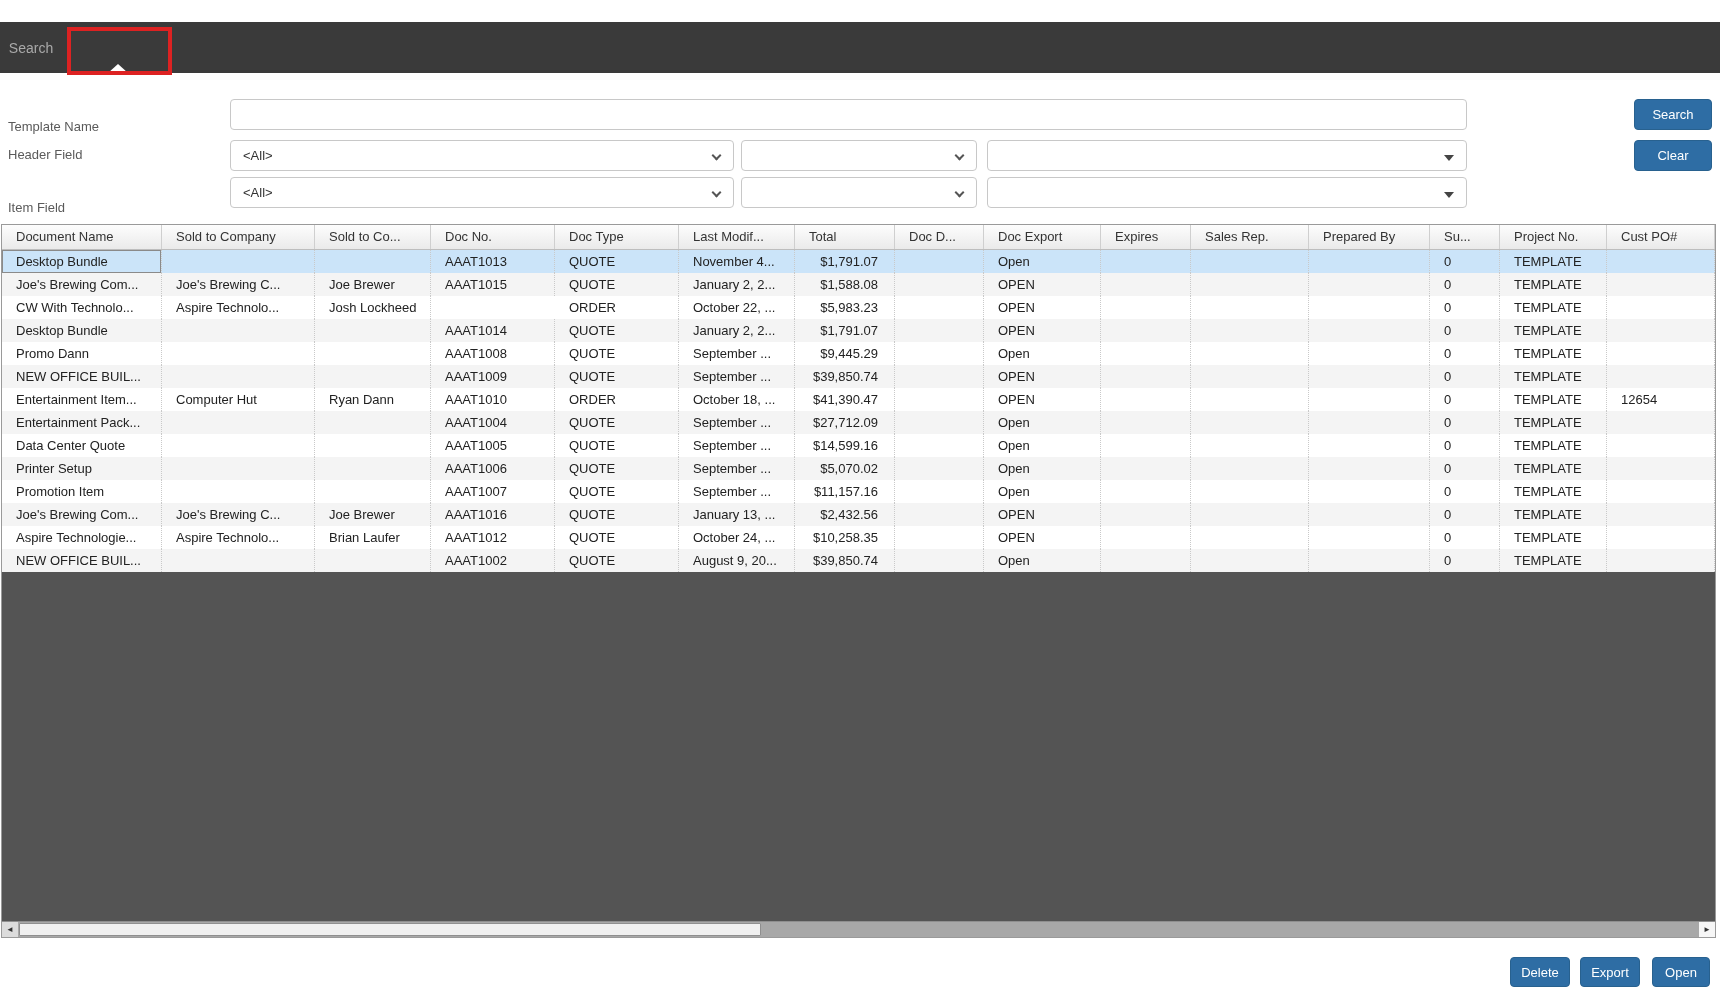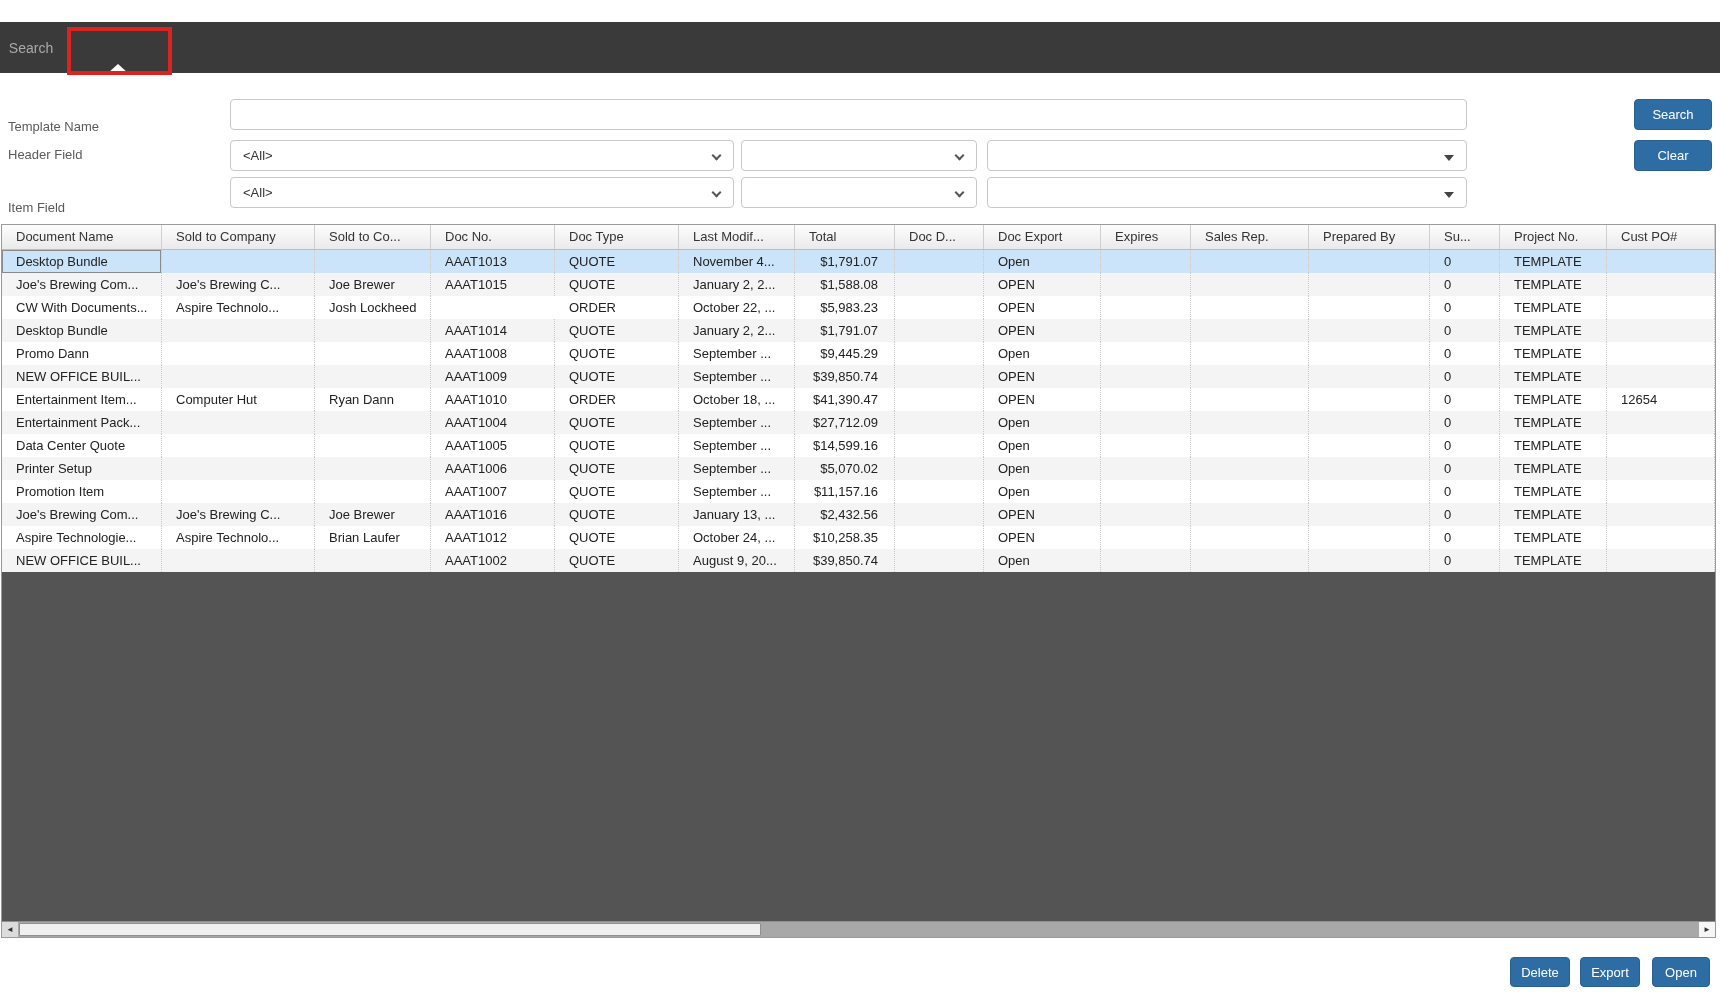--- a/index.html
+++ b/index.html
@@ -168,21 +168,21 @@
           <div class="cell" style="width: 89px;"></div>
           <div class="cell" style="width: 117px;">OPEN</div>
           <div class="cell" style="width: 90px;"></div>
           <div class="cell" style="width: 118px;"></div>
           <div class="cell" style="width: 121px;"></div>
           <div class="cell" style="width: 70px;">0</div>
           <div class="cell" style="width: 107px;">TEMPLATE</div>
           <div class="cell" style="width: 108px;"></div>
         </div>
         <div class="trow">
-          <div class="cell" style="width: 160px;">CW With Documents...</div>
+          <div class="cell" style="width: 160px;">CW With Technolo...</div>
           <div class="cell" style="width: 153px;">Aspire Technolo...</div>
           <div class="cell" style="width: 116px;">Josh Lockheed</div>
           <div class="cell" style="width: 124px; margin-top: 24px;">AAAT1011</div>
           <div class="cell" style="width: 124px;">ORDER</div>
           <div class="cell" style="width: 116px;">October 22, ...</div>
           <div class="cell right" style="width: 100px;">$5,983.23</div>
           <div class="cell" style="width: 89px;"></div>
           <div class="cell" style="width: 117px;">OPEN</div>
           <div class="cell" style="width: 90px;"></div>
           <div class="cell" style="width: 118px;"></div>

